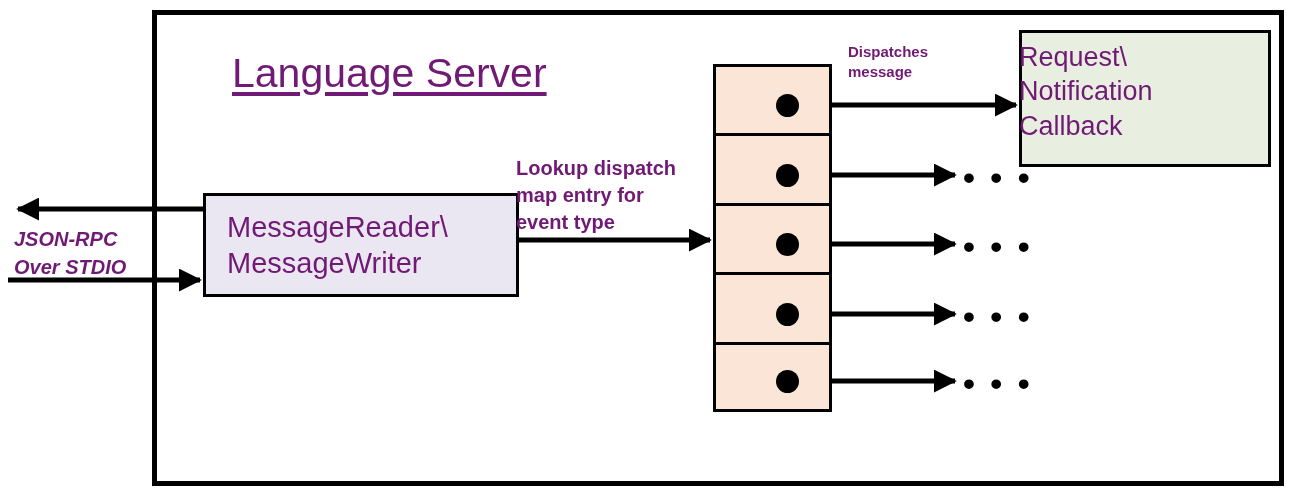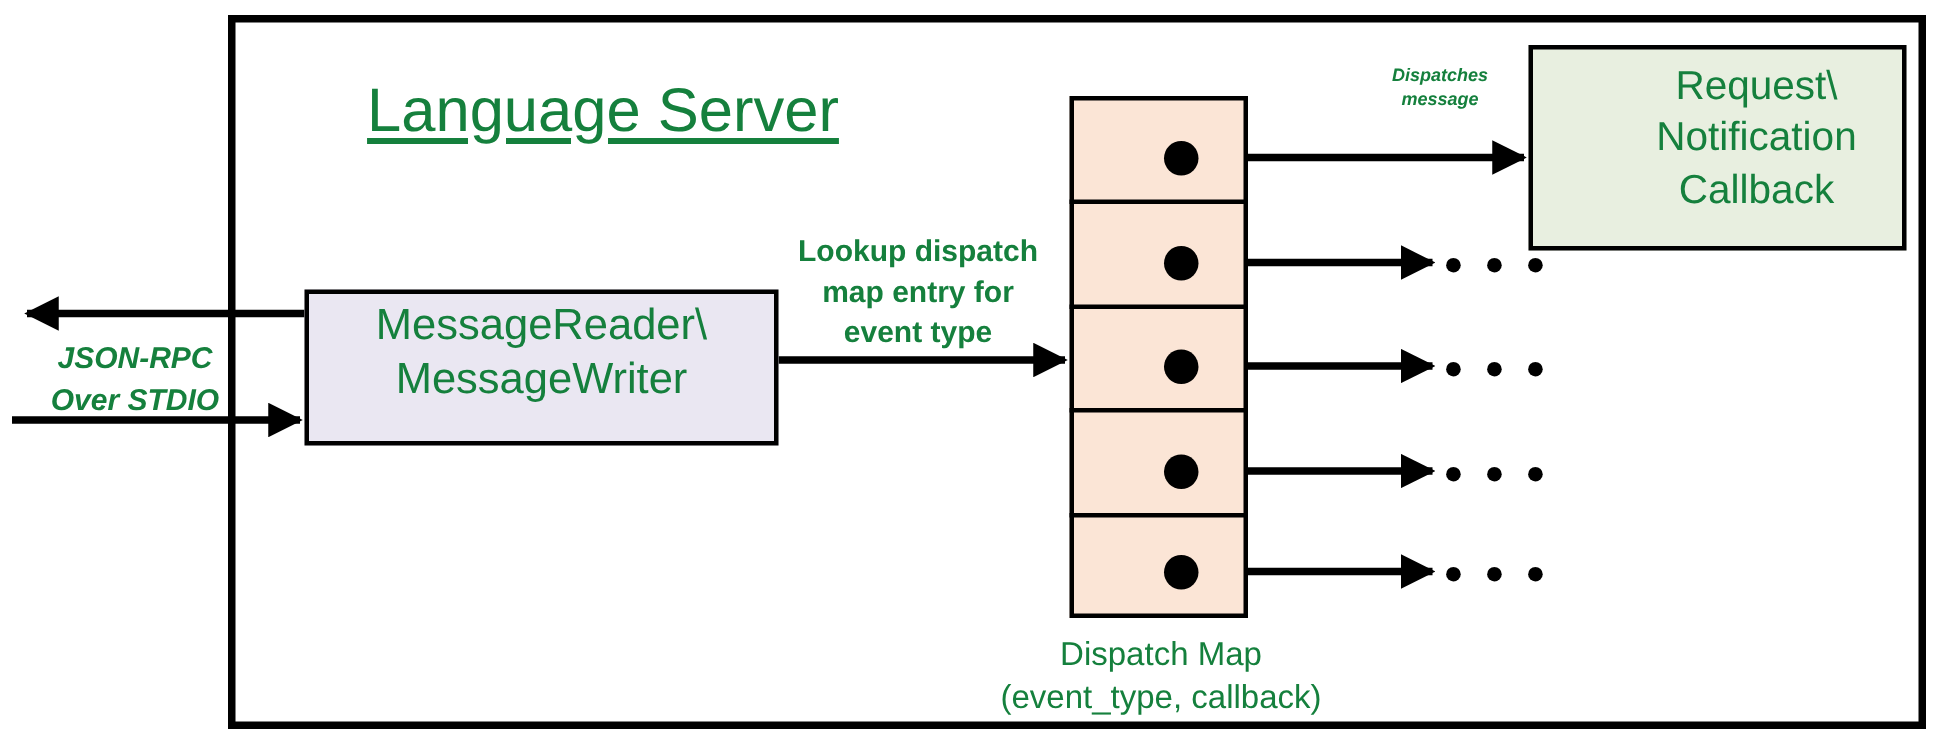--- a/index.html
+++ b/index.html
@@ -22,24 +22,23 @@
     height: 494px;
   }
   .svg-layer {
     position: absolute;
     left: 0; top: 0;
     width: 1291px;
     height: 494px;
   }
   .txt {
     position: absolute;
-    text-align: center;
     line-height: 1.14;
     white-space: pre;
-    color: #15803d;
+    color: #701a75;
   }
 
   
   #page-title {
     left: 232px;
     top: 50px;
     width: 340px;
     font-size: 41px;
     text-decoration: underline;
     text-underline-offset: 5px;
@@ -52,24 +51,25 @@
     left: 203px;
     top: 193px;
     width: 316px;
     height: 104px;
     background: #EAE7F2;
     border: 3px solid #000;
     box-sizing: border-box;
   }
   #message-reader-label {
     left: 203px;
-    top: 200px;
+    top: 210px;
     width: 316px;
     font-size: 29px;
     line-height: 1.24;
+    padding-left: 24px;
   }
   #message-reader-caption {
     left: 178px;
     top: 308px;
     width: 366px;
     font-size: 21px;
     line-height: 1.36;
   }
 
   
@@ -88,25 +88,24 @@
     left: 516px;
     top: 155px;
     width: 192px;
     font-size: 20px;
     font-weight: 600;
     line-height: 1.36;
   }
 
   
   #dispatches-label {
-    left: 876px;
+    left: 848px;
     top: 42px;
     width: 168px;
-    font-size: 12px;
-    font-style: italic;
+    font-size: 15px;
     font-weight: 600;
     line-height: 1.36;
   }
 
   
   #dispatch-map {
     position: absolute;
     left: 713px;
     top: 64px;
     width: 119px;
@@ -226,22 +225,20 @@
   <div class="map-divider" style="top:203px;"></div>
   <div class="map-divider" style="top:272px;"></div>
   <div class="map-divider" style="top:342px;"></div>
 
   <div class="map-dot" style="left:776px; top:94px;"></div>
   <div class="map-dot" style="left:776px; top:164px;"></div>
   <div class="map-dot" style="left:776px; top:233px;"></div>
   <div class="map-dot" style="left:776px; top:303px;"></div>
   <div class="map-dot" style="left:776px; top:370px;"></div>
 
-  <div class="txt" id="dispatch-map-caption">Dispatch Map
-(event_type, callback)</div>
 
   <div class="ellipsis" style="left:963px; top:160px;">• • •</div>
   <div class="ellipsis" style="left:963px; top:229px;">• • •</div>
   <div class="ellipsis" style="left:963px; top:299px;">• • •</div>
   <div class="ellipsis" style="left:963px; top:366px;">• • •</div>
 
   <div id="callback-box"></div>
   <div class="txt" id="callback-label">Request\
 Notification
 Callback</div>

